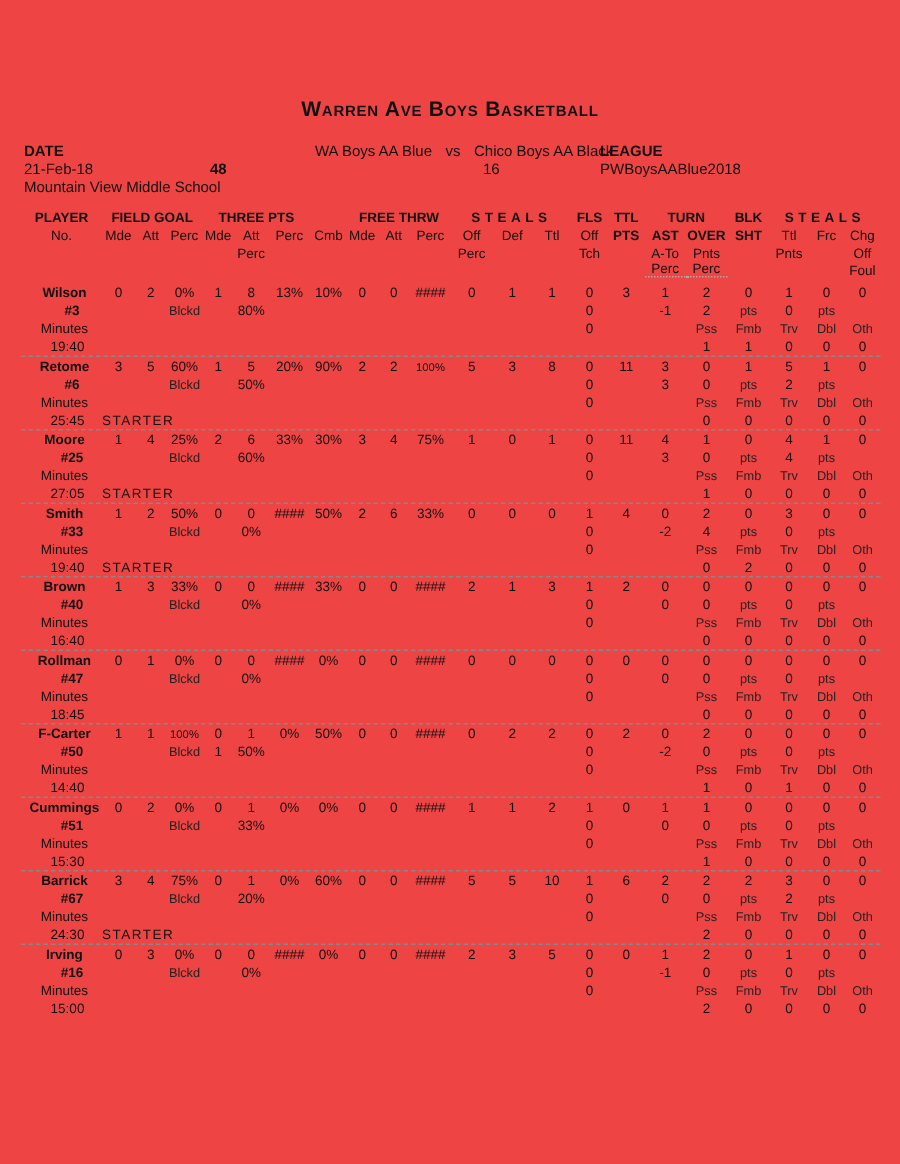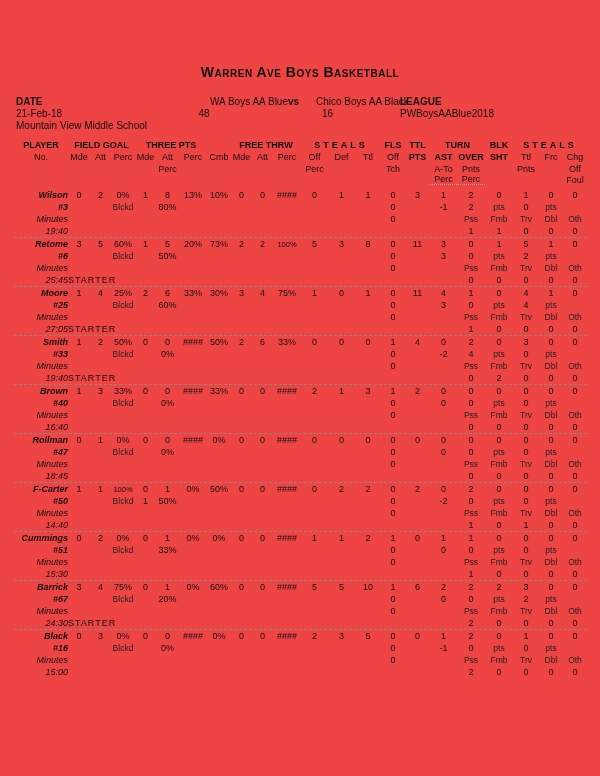--- a/index.html
+++ b/index.html
@@ -15,35 +15,35 @@
     font-size:14px;font-weight:bold;font-variant:small-caps;letter-spacing:.5px;
   }
   .meta{position:absolute;top:96px;left:0;width:600px;font-size:10px;line-height:12px;}
   .meta-left{position:absolute;left:16px;top:0;}
   .meta-right{position:absolute;left:400px;top:0;}
   .teams{
     position:absolute;left:140px;top:0;display:grid;
     grid-template-columns:148px 28px 160px;
   }
   .teams .t1{text-align:right;}
-  .teams .vs{font-weight:bold;}
+  .teams .vs{text-align:center;font-weight:normal;}
   .teams .t2{text-align:left;}
-  .teams .s1{text-align:center;padding-right:20px;}
+  .teams .s1{text-align:left;padding-right:20px;font-weight:bold;}
   .teams .s2{text-align:left;padding-left:6px;}
   
   .table{
     position:absolute;top:138px;left:14px;width:573px;
     --cols:54px 22px 21px 24px 21px 23px 28px 24px 21px 21px 28px 27px 27px 26px 24px 25px 27px 28px 28px 26px 24px 24px;
   }
   .trow{display:grid;grid-template-columns:var(--cols);height:12px;align-items:center;}
   .hrow1{height:13px;font-size:10px;font-weight:bold;}
   .hrow2{font-size:9px;}
   .hrow3,.hrow4{height:11px;font-size:9px;}
   .cell{text-align:center;font-size:9px;white-space:nowrap;overflow:visible;}
-  .cell.l{text-align:right;font-style:italic;}
+  .cell.l{text-align:center;}
   .lbl{font-size:8.5px;color:#222;}
   .tiny{font-size:7.5px;}
   .spread{letter-spacing:3px;}
   .c1{grid-column:1}.c2{grid-column:2}.c3{grid-column:3}.c4{grid-column:4}
   .c5{grid-column:5}.c6{grid-column:6}.c7{grid-column:7}.c8{grid-column:8}
   .c9{grid-column:9}.c10{grid-column:10}.c11{grid-column:11}.c12{grid-column:12}
   .c13{grid-column:13}.c14{grid-column:14}.c15{grid-column:15}.c16{grid-column:16}
   .c17{grid-column:17}.c18{grid-column:18}.c19{grid-column:19}.c20{grid-column:20}
   .c21{grid-column:21}.c22{grid-column:22}
   .s-fg{grid-column:2 / span 3}
@@ -202,21 +202,21 @@
 
   <div class="pblock">
     <div class="trow">
       <div class="cell l pname">Retome</div>
       <div class="cell c2">3</div>
       <div class="cell c3">5</div>
       <div class="cell c4">60%</div>
       <div class="cell c5">1</div>
       <div class="cell c6">5</div>
       <div class="cell c7">20%</div>
-      <div class="cell c8">73%</div>
+      <div class="cell c8">90%</div>
       <div class="cell c9">2</div>
       <div class="cell c10">2</div>
       <div class="cell c11 tiny">100%</div>
       <div class="cell c12">5</div>
       <div class="cell c13">3</div>
       <div class="cell c14">8</div>
       <div class="cell c15">0</div>
       <div class="cell c16">11</div>
       <div class="cell c17">3</div>
       <div class="cell c18">0</div>
@@ -651,21 +651,21 @@
       <div class="cell c18">2</div>
       <div class="cell c19">0</div>
       <div class="cell c20">0</div>
       <div class="cell c21">0</div>
       <div class="cell c22">0</div>
     </div>
   </div>
 
   <div class="pblock">
     <div class="trow">
-      <div class="cell l pname">Black</div>
+      <div class="cell l pname">Irving</div>
       <div class="cell c2">0</div>
       <div class="cell c3">3</div>
       <div class="cell c4">0%</div>
       <div class="cell c5">0</div>
       <div class="cell c6">0</div>
       <div class="cell c7">####</div>
       <div class="cell c8">0%</div>
       <div class="cell c9">0</div>
       <div class="cell c10">0</div>
       <div class="cell c11">####</div>

